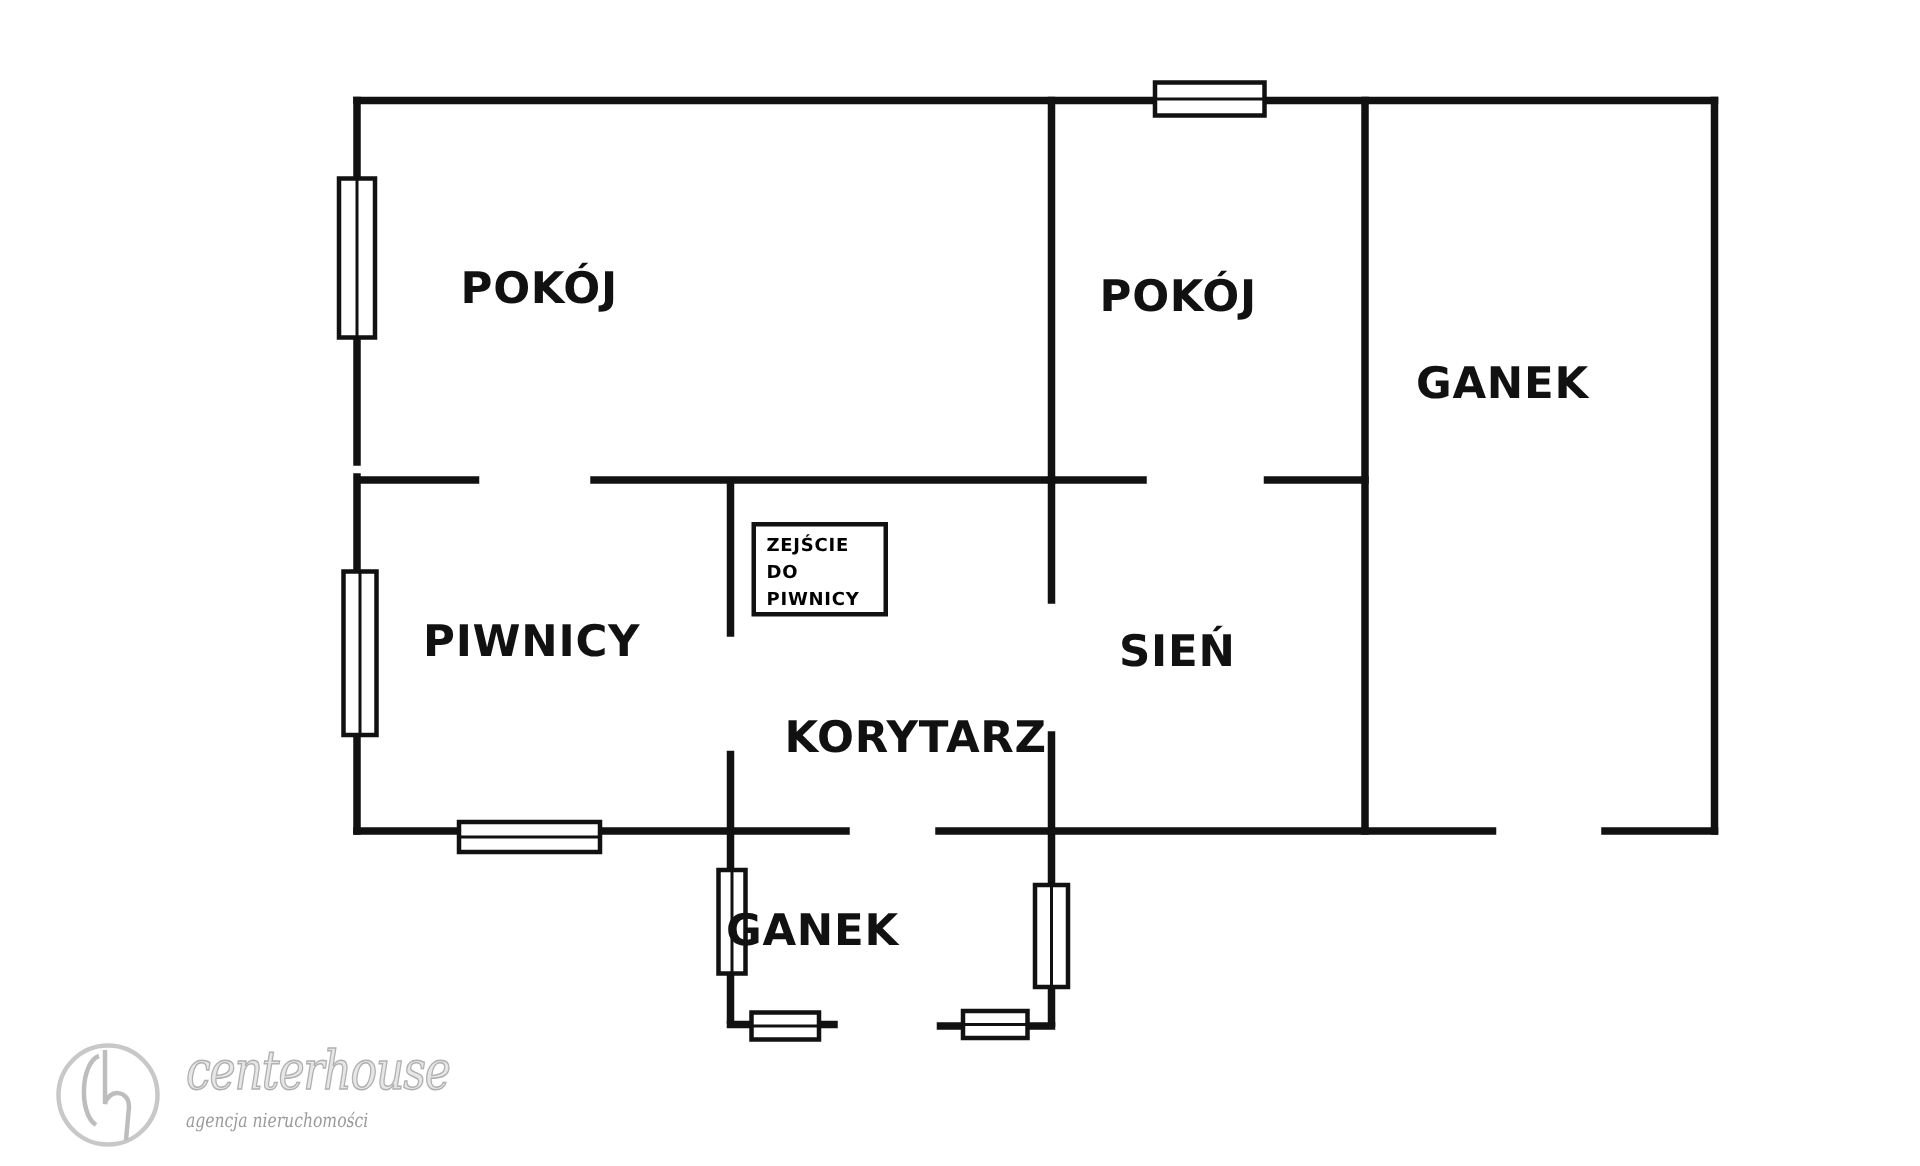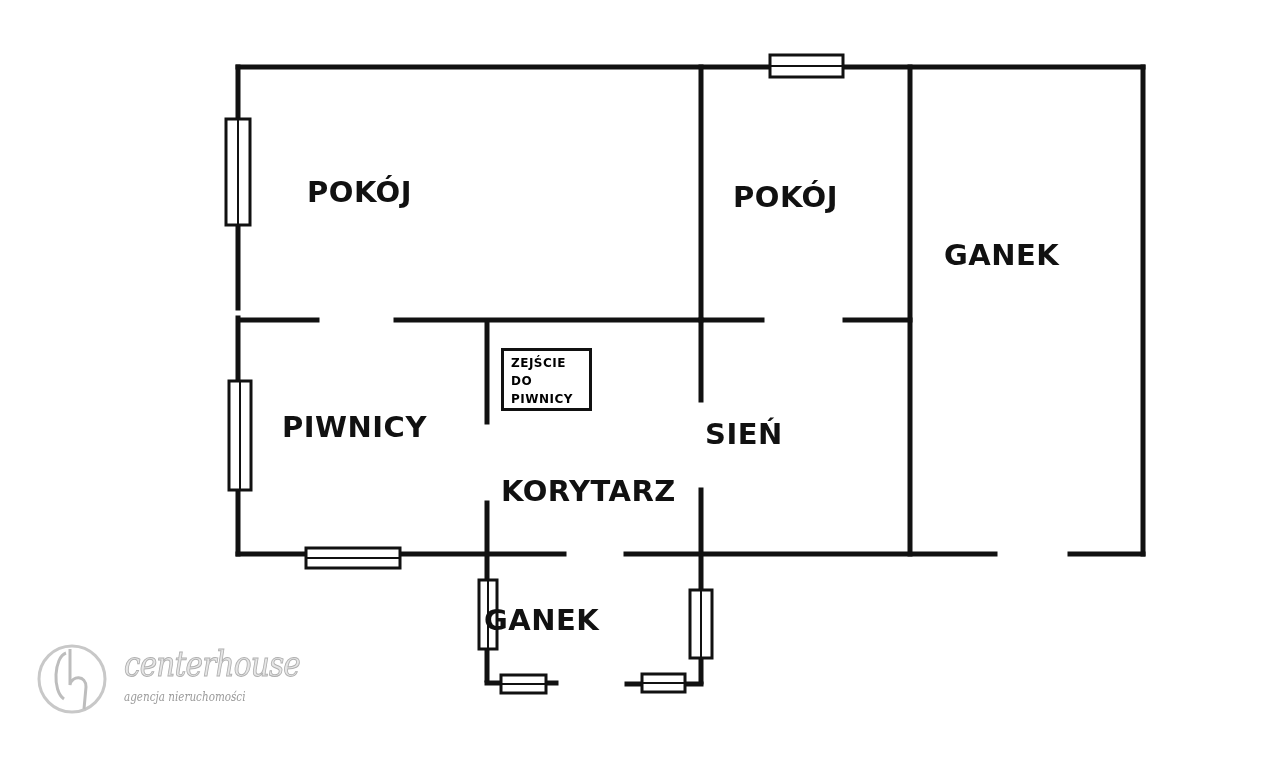--- a/index.html
+++ b/index.html
@@ -4,21 +4,21 @@
   <style>
     html, body { margin: 0; padding: 0; background: #ffffff; }
     body { width: 1280px; height: 777px; position: relative; overflow: hidden; font-family: "DejaVu Sans", sans-serif; }
     #plan { position: absolute; left: 0; top: 0; }
     .room-label { position: absolute; font-family: "DejaVu Sans", sans-serif; font-weight: bold; color: #111; white-space: nowrap; letter-spacing: 0.5px; }
     .lg { font-size: 29px; }
     .sm { font-size: 12px; line-height: 18px; font-weight: bold; }
     .stairs-box { position: absolute; left: 501px; top: 348px; width: 91px; height: 63px; border: 3px solid #111; box-sizing: border-box; }
     .stairs-text { position: absolute; left: 511px; top: 354px; color: #000000; }
     .stairs-text span { display: block; }
-    .logo { position: absolute; left: 36px; top: 641px; width: 290px; height: 80px; }
+    .logo { position: absolute; left: 36px; top: 692px; width: 290px; height: 80px; }
     .logo-mark { position: absolute; left: 0; top: 0; }
     .logo-name { position: absolute; left: 88px; top: 2px; font-family: "DejaVu Serif", serif; font-style: italic; font-size: 36px; color: #e6e6e6; -webkit-text-stroke: 1px #b0b0b0; letter-spacing: -1px; transform: scaleX(0.82); transform-origin: left; }
     .logo-sub { position: absolute; left: 88px; top: 48px; font-family: "DejaVu Serif", serif; font-style: italic; font-size: 13px; color: #9a9a9a; transform: scaleX(0.8); transform-origin: left; }
   </style>
 </head>
 <body>
 
 <svg id="plan" width="1280" height="777">
   <g stroke="#111" stroke-width="5" stroke-linecap="square" fill="none">
 
@@ -70,22 +70,22 @@
     <line x1="701" y1="590" x2="701" y2="658"></line>
     <line x1="501" y1="684" x2="546" y2="684"></line>
     <line x1="642" y1="683" x2="685" y2="683"></line>
   </g>
 </svg>
 
 <div class="room-label lg" style="left:307px; top:175px;">POKÓJ</div>
 <div class="room-label lg" style="left:733px; top:180px;">POKÓJ</div>
 <div class="room-label lg" style="left:944px; top:238px;">GANEK</div>
 <div class="room-label lg" style="left:282px; top:410px;">PIWNICY</div>
-<div class="room-label lg" style="left:501px; top:474px;">KORYTARZ</div>
-<div class="room-label lg" style="left:705px; top:417px;">SIEŃ</div>
+<div class="room-label lg" style="left:523px; top:474px;">KORYTARZ</div>
+<div class="room-label lg" style="left:746px; top:417px;">SIEŃ</div>
 <div class="room-label lg" style="left:484px; top:603px;">GANEK</div>
 
 <div class="stairs-box"></div>
 <div class="room-label sm stairs-text">
   <span>ZEJŚCIE</span>
   <span>DO</span>
   <span>PIWNICY</span>
 </div>
 
 <div class="logo">

